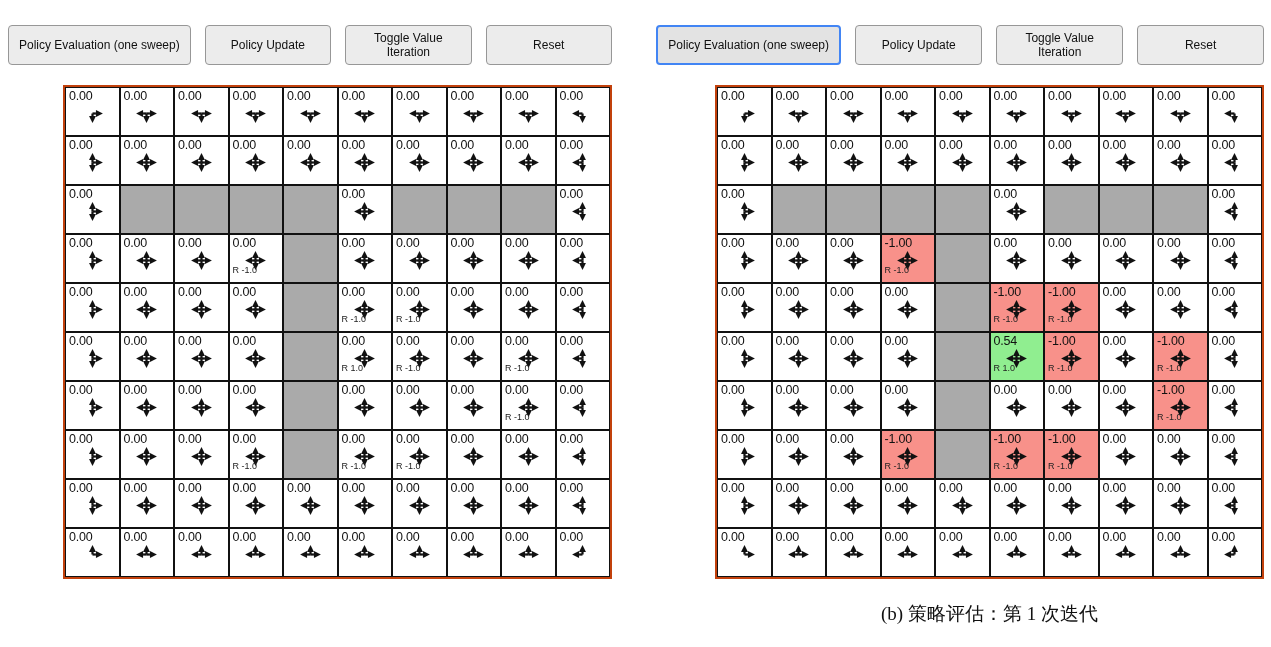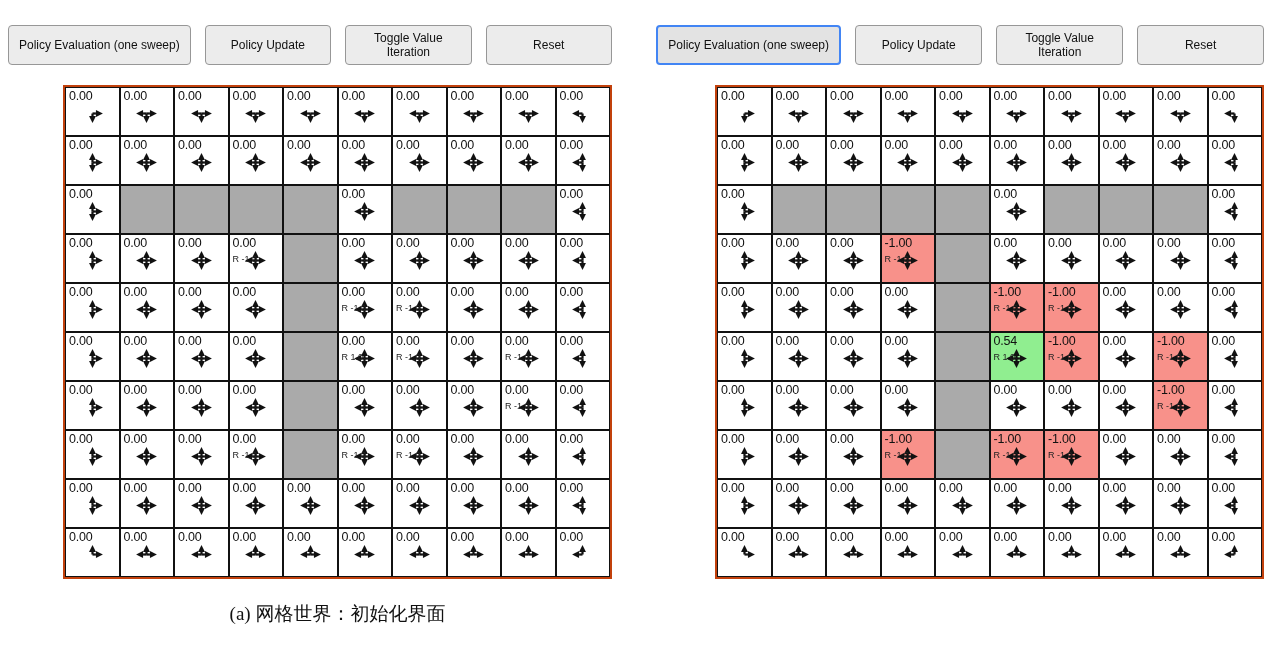--- a/index.html
+++ b/index.html
@@ -20,21 +20,21 @@
   .grid{
     display:grid;grid-template-columns:repeat(10,54.5px);grid-auto-rows:49px;
     border:2px solid #c2410c;width:max-content;margin:20px 0 0 auto;background:#fff;
   }
   .cell{border:1px solid #111;position:relative;box-sizing:border-box;background:#fff;}
   .cell .value{
     position:absolute;top:1px;left:3px;font-size:12.5px;color:#111;
     letter-spacing:-0.2px;white-space:nowrap;
   }
   .cell .arrow{position:absolute;top:16px;left:0;right:0;text-align:center;line-height:0;}
-  .cell .reward{position:absolute;bottom:18px;left:3px;font-size:9px;color:#222;white-space:nowrap;}
+  .cell .reward{position:absolute;bottom:7px;left:3px;font-size:9px;color:#222;white-space:nowrap;}
   .caption{
     width:549px;margin:22px 0 0 auto;text-align:center;font-size:19px;color:#111;
     font-family:"Liberation Serif","DejaVu Serif",serif;
   }
 </style>
 </head>
 <body>
 
 <div>
   <section class="panel" id="panel-0">
@@ -1125,21 +1125,20 @@
         <div class="cell">
           <span class="value">0.00</span>
           <span class="arrow"><svg width="21" height="19" viewBox="0 0 24 22">
               <line x1="12" y1="11" x2="12" y2="7" stroke="#111" stroke-width="2.6"></line>
               <polygon points="12,0 8,8 16,8" fill="#111"></polygon>
               <line x1="12" y1="11" x2="8" y2="11" stroke="#111" stroke-width="2.6"></line>
               <polygon points="0,11 8,7 8,15" fill="#111"></polygon>
             </svg></span>
         </div>
       </div>
-    <div class="caption">(a) 网格世界：初始化界面</div>
   </section>
   <section class="panel" id="panel-1">
     <div class="toolbar">
         <button class="btn active" style="border-color: rgb(66, 133, 244);">Policy Evaluation (one sweep)</button>
         <button class="btn">Policy Update</button>
         <button class="btn">Toggle Value Iteration</button>
         <button class="btn">Reset</button>
       </div>
     <div class="grid">
         <div class="cell">
@@ -2222,14 +2221,15 @@
         <div class="cell">
           <span class="value">0.00</span>
           <span class="arrow"><svg width="21" height="19" viewBox="0 0 24 22">
               <line x1="12" y1="11" x2="12" y2="7" stroke="#111" stroke-width="2.6"></line>
               <polygon points="12,0 8,8 16,8" fill="#111"></polygon>
               <line x1="12" y1="11" x2="8" y2="11" stroke="#111" stroke-width="2.6"></line>
               <polygon points="0,11 8,7 8,15" fill="#111"></polygon>
             </svg></span>
         </div>
       </div>
+    <div class="caption">(b) 策略评估：第 1 次迭代</div>
   </section>
 </div>
 
 </body></html>

